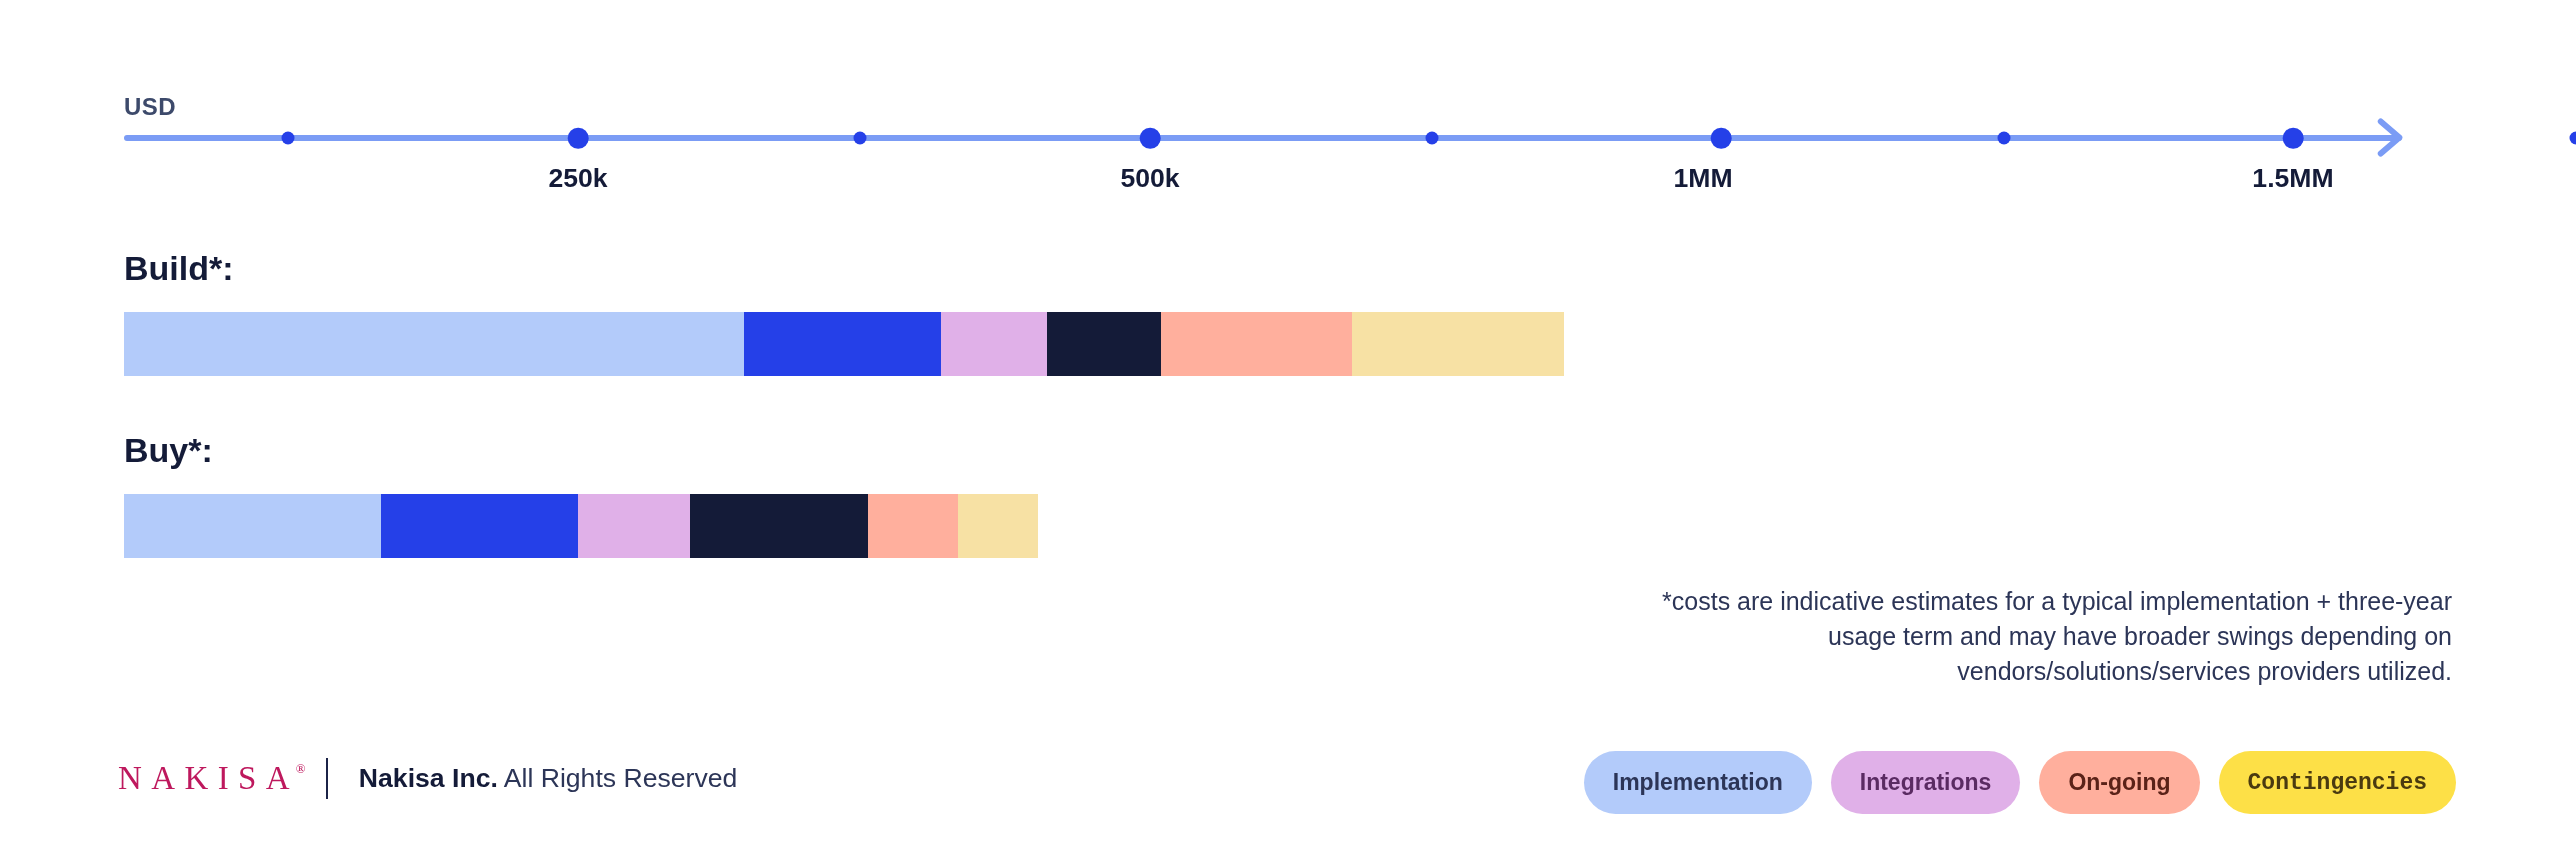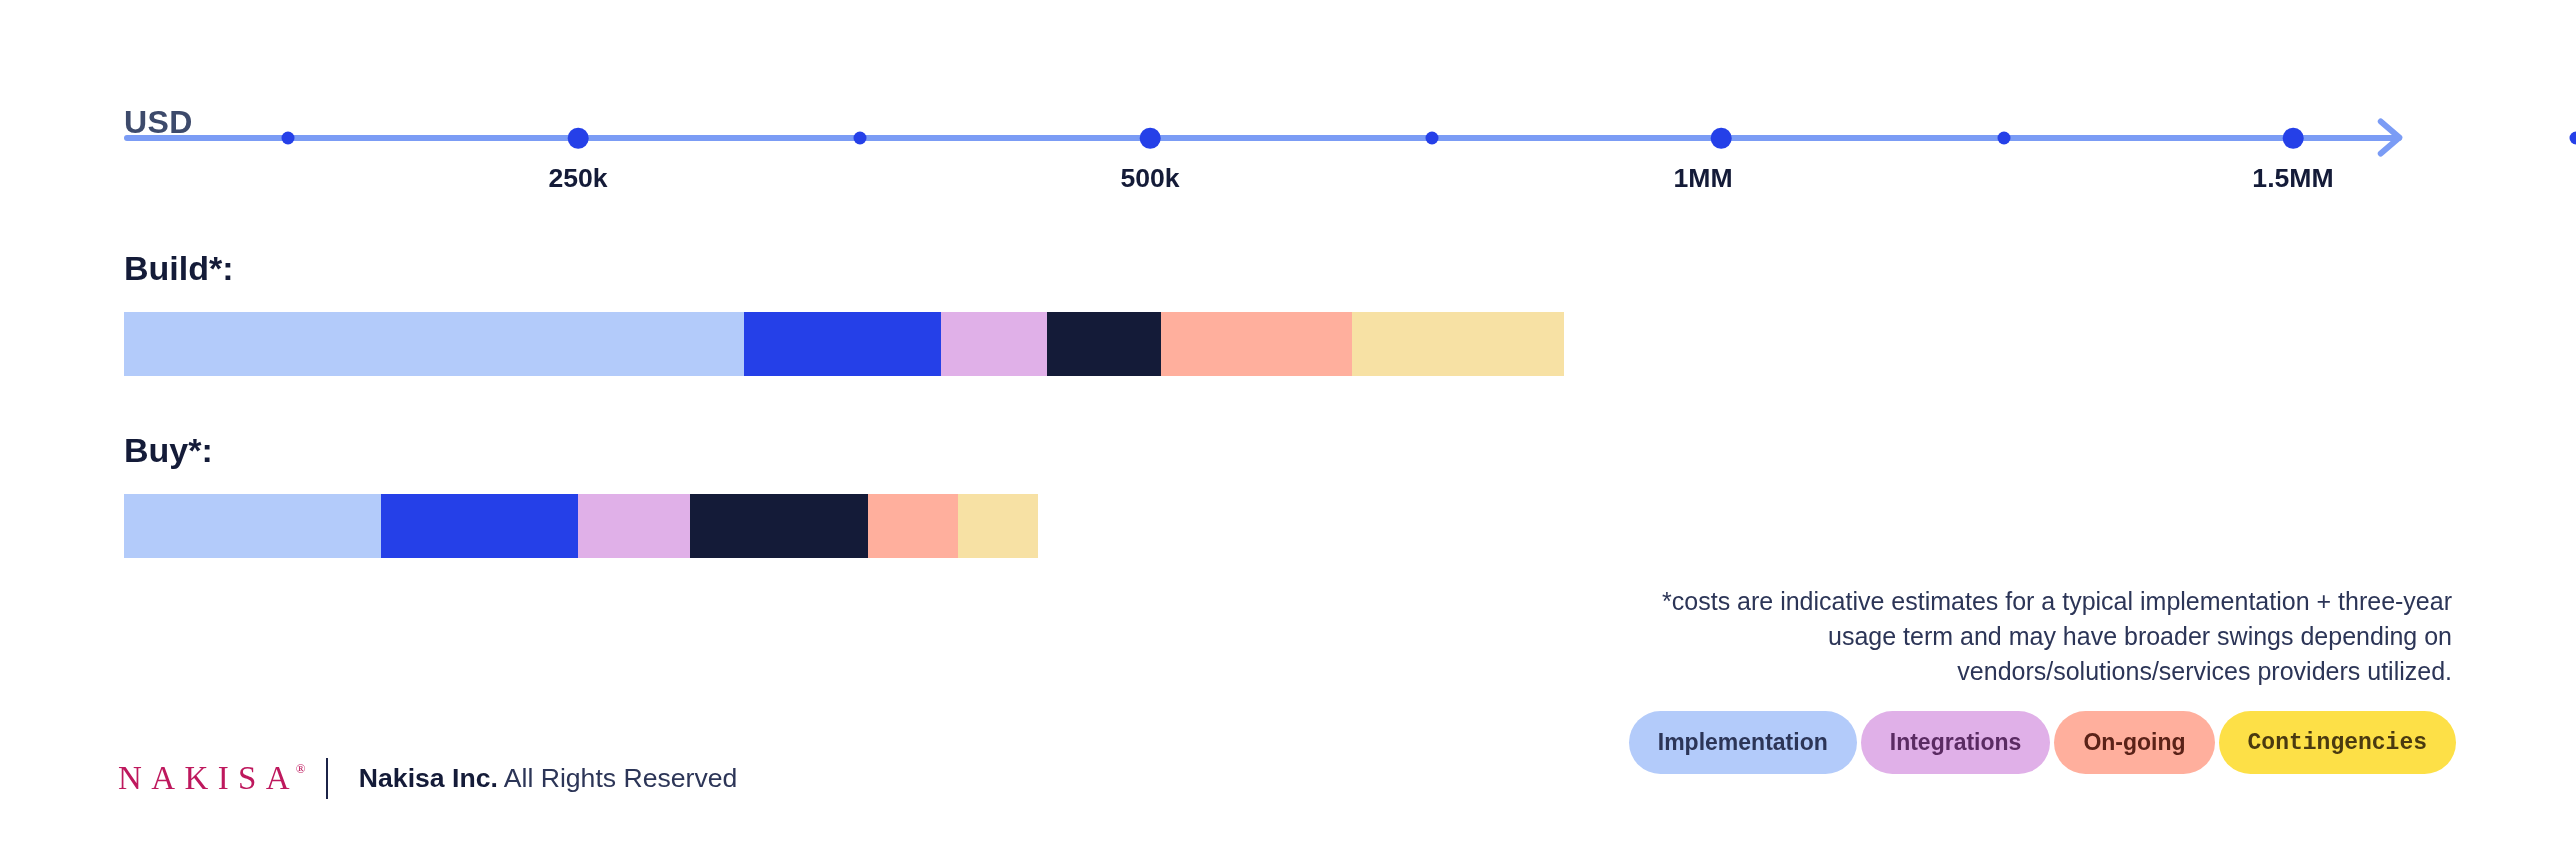--- a/index.html
+++ b/index.html
@@ -25,26 +25,25 @@
     position: absolute;
     left: 0; top: 0;
     width: 2576px;
     height: 227px;
   }
 
   #axis-unit-label {
     position: absolute;
     left: 124px;
     top: 93px;
-    font-size: 32px;
+    font-size: 24px;
     font-weight: 700;
     color: #3d4a6b;
     letter-spacing: 0.4px;
     white-space: nowrap;
-    margin-top: 11px;
   }
 
   #axis-line {
     position: absolute;
     left: 124px;
     top: 135px;
     width: 2278px;
     height: 6px;
     background: #7b9cf5;
     border-radius: 3.4px;
@@ -161,25 +160,25 @@
     font-size: 26.6px;
     color: #2c3557;
     white-space: nowrap;
   }
   #footer-company { font-weight: 700; color: #141b38; }
 
   
   #legend {
     position: absolute;
     right: 120px;
-    top: 704px;
+    top: 744px;
     height: 77px;
     display: flex;
     align-items: center;
-    gap: 4px;
+    gap: 19px;
   }
 
   .legend-pill {
     height: 63px;
     display: flex;
     align-items: center;
     justify-content: center;
     padding: 0 29px;
     border-radius: 34px;
     font-size: 23px;

